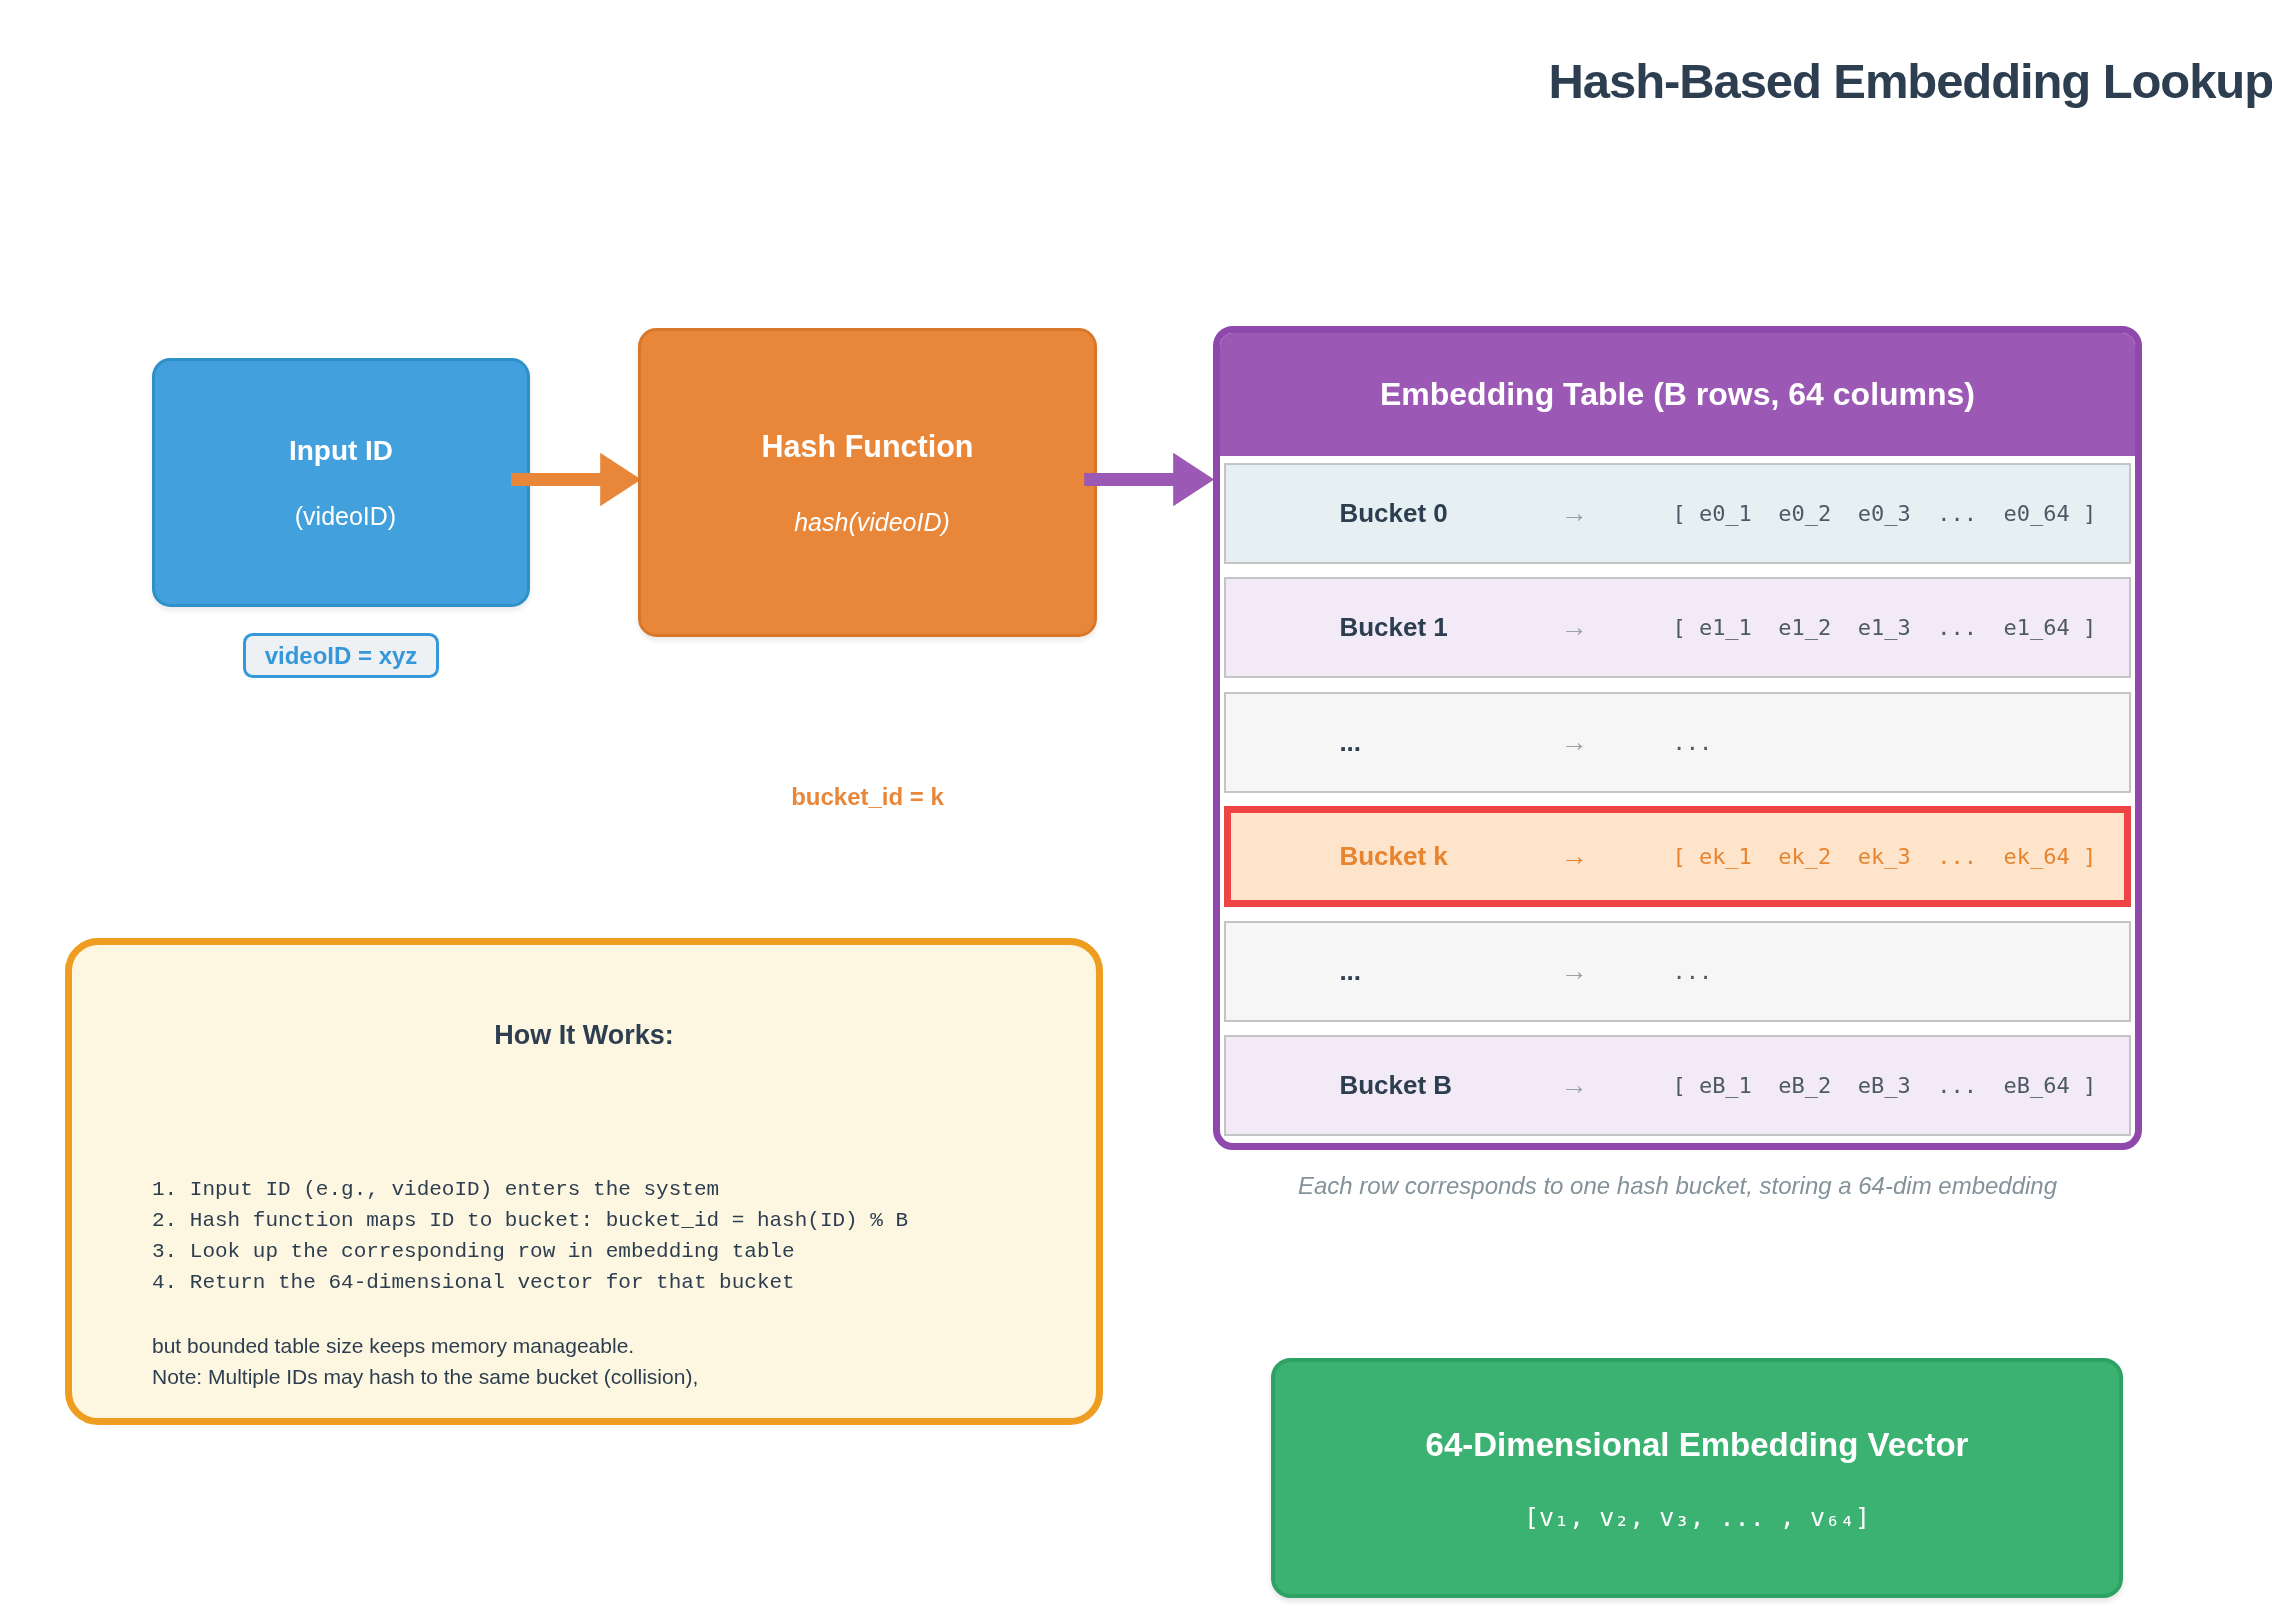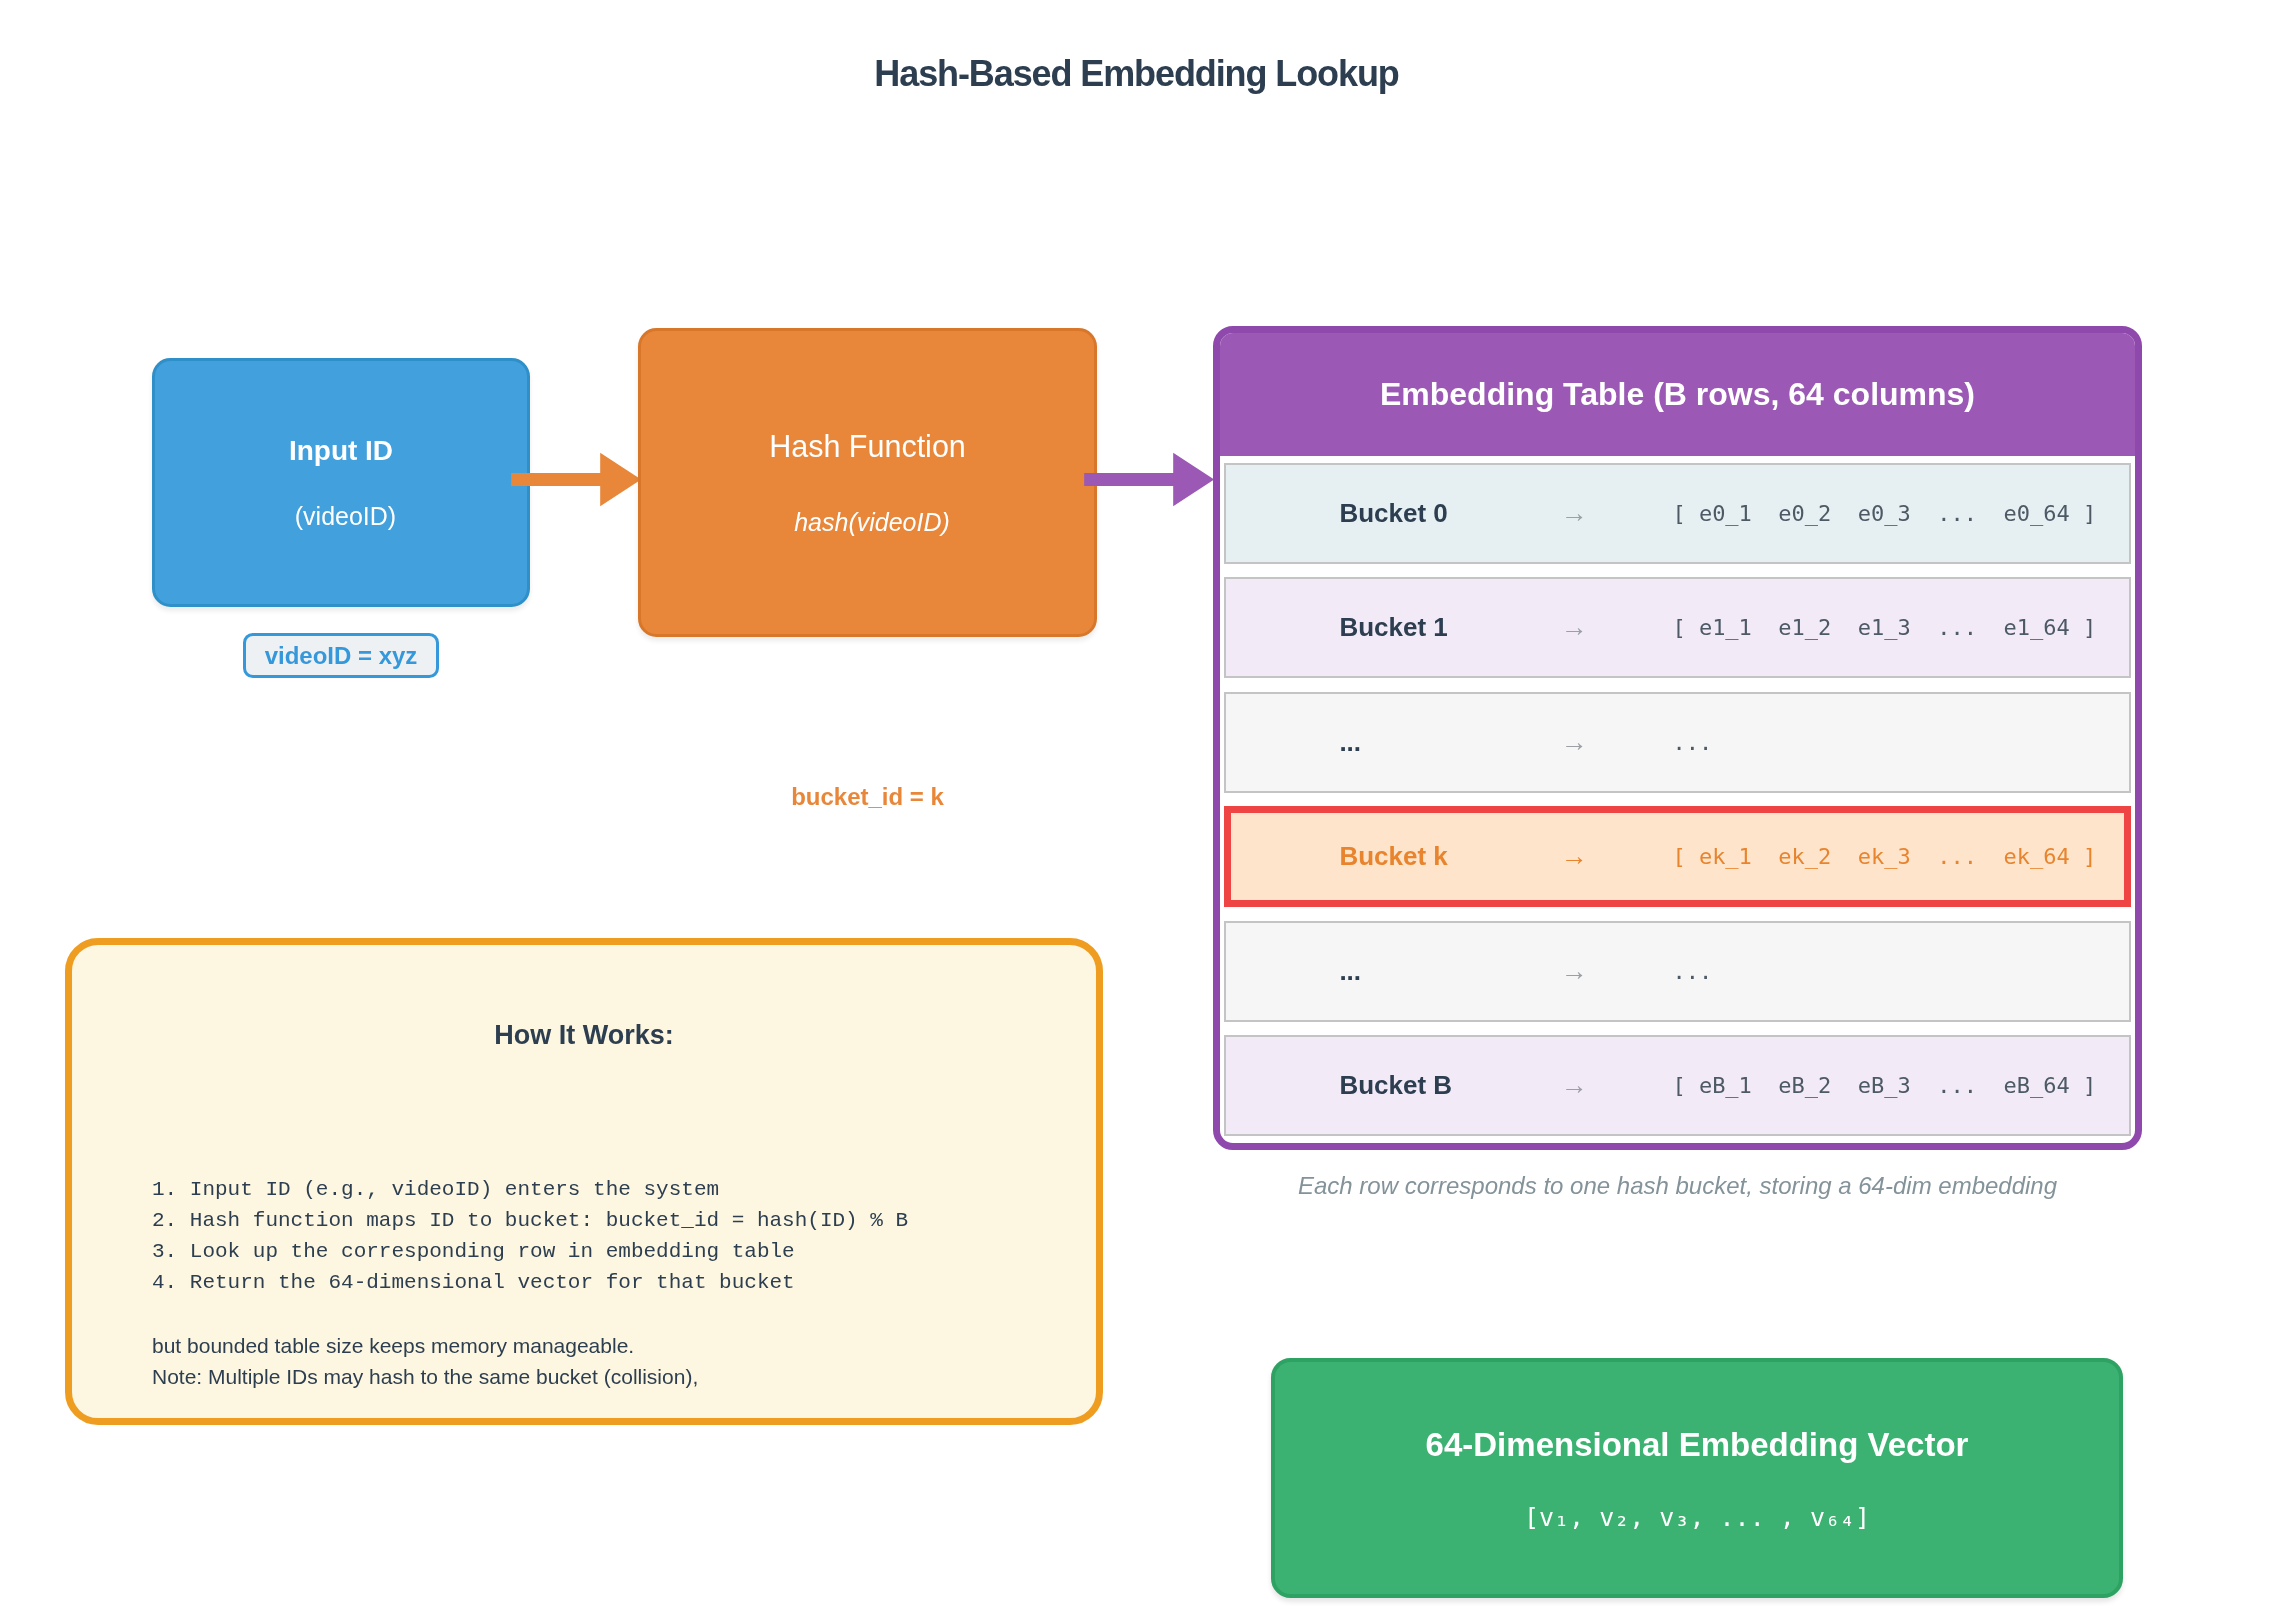--- a/index.html
+++ b/index.html
@@ -1,33 +1,33 @@
 <!DOCTYPE html>
 <html style="font-size:8.7px"><head>
 <meta charset="utf-8">
 <style>
   html,body { margin:0; padding:0; background:#ffffff; }
   .canvas {
     position:relative; width:2273px; height:1619px; background:#ffffff;
     font-family:"Liberation Sans","DejaVu Sans",sans-serif; color:#2c3e50; overflow:hidden;
   }
   .page-title {
-    position:absolute; left:0; top:53px; width:100%; text-align:center;
-    font-size:36px; font-weight:bold; letter-spacing:-1.1px; color:#2c3e50;
+    position:absolute; left:0; top:53px; width:100%; text-align:right;
+    font-size:49px; font-weight:bold; letter-spacing:-1.1px; color:#2c3e50;
   }
   
   .flowbox {
     position:absolute; box-sizing:border-box; border-radius:18.5px; color:#ffffff;
     display:flex; flex-direction:column; align-items:center; justify-content:center;
     text-align:center; box-shadow:0 3.3px 5.4px rgba(0,0,0,0.08);
   }
   .input-box { left:152px; top:358px; width:378px; height:249px; background:#42a0dc; border:3.3px solid #2e8fc9; gap:35px; }
   .hash-box  { left:638px; top:328px; width:459px; height:309px; background:#e8873a; border:3.3px solid #d8772a; gap:44px; }
   .input-box .box-title { font-size:28px; font-weight:bold; }
-  .hash-box  .box-title { font-size:30.5px; font-weight:normal; }
+  .hash-box  .box-title { font-size:30.5px; font-weight:bold; }
   .box-sub { font-size:25px;margin-left:9px; }
   .sub-italic { font-style:italic; }
   
   .pill {
     position:absolute; box-sizing:border-box; background:#eef1f4; border-radius:9.8px;
     display:flex; align-items:center; justify-content:center; font-weight:bold;
   }
   .pill-blue   { left:243px; top:633px; width:196px; height:45px; border:3.3px solid #3498db; color:#3498db; font-size:24px; }
   .pill-orange { left:688px; top:680px; width:365px; height:46px; border:3.3px solid #e8873a; color:#e8873a; font-size:24px; }
   .hash-result {

